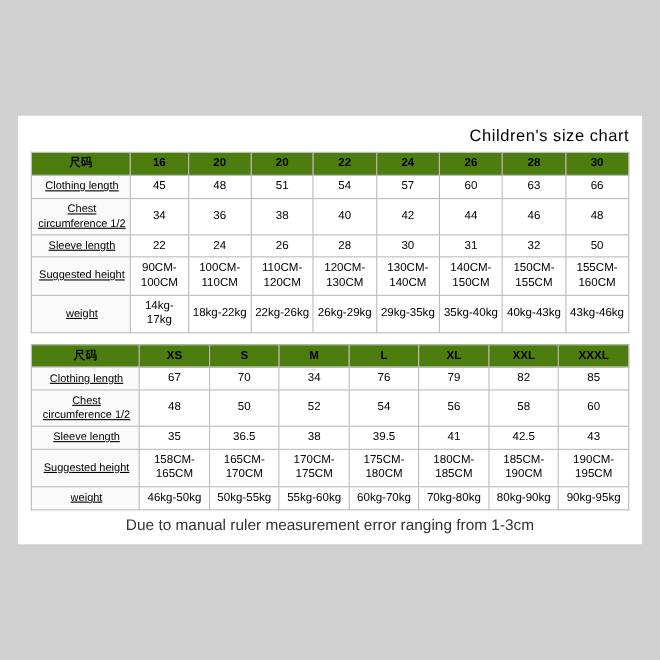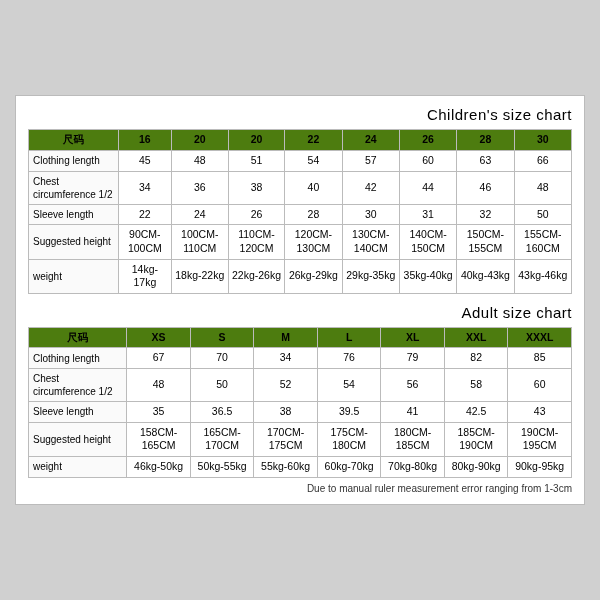--- a/index.html
+++ b/index.html
@@ -34,31 +34,32 @@
       border: 1px solid #bbb;
       text-align: center;
       padding: 3px 2px;
       line-height: 1.3;
     }
     .header-row th {
       background: #4d7c0f;
       font-weight: bold;
     }
     .label-col {
-      text-align: left;
+      text-align: center;
       padding-left: 4px;
       font-size: 10px;
       background: #fafafa;
+      text-decoration: underline;
     }
     .section-gap {
       height: 10px;
     }
     .footnote {
-      text-align: right;
-      font-size: 10px;
+      text-align: center;
+      font-size: 14px;
       margin-top: 5px;
       color: #333;
     }
   </style>
 </head>
 <body>
 
 <div class="chart-container">
 
   <div class="chart-title">Children's size chart</div>
@@ -131,21 +132,20 @@
           <td>29kg-35kg</td>
           <td>35kg-40kg</td>
           <td>40kg-43kg</td>
           <td>43kg-46kg</td>
         </tr>
       </tbody>
   </table>
 
   <div class="section-gap"></div>
 
-  <div class="chart-title">Adult size chart</div>
   <table>
     <thead>
       <tr class="header-row">
       <th>尺码</th>
           <th>XS</th>
           <th>S</th>
           <th>M</th>
           <th>L</th>
           <th>XL</th>
           <th>XXL</th>

